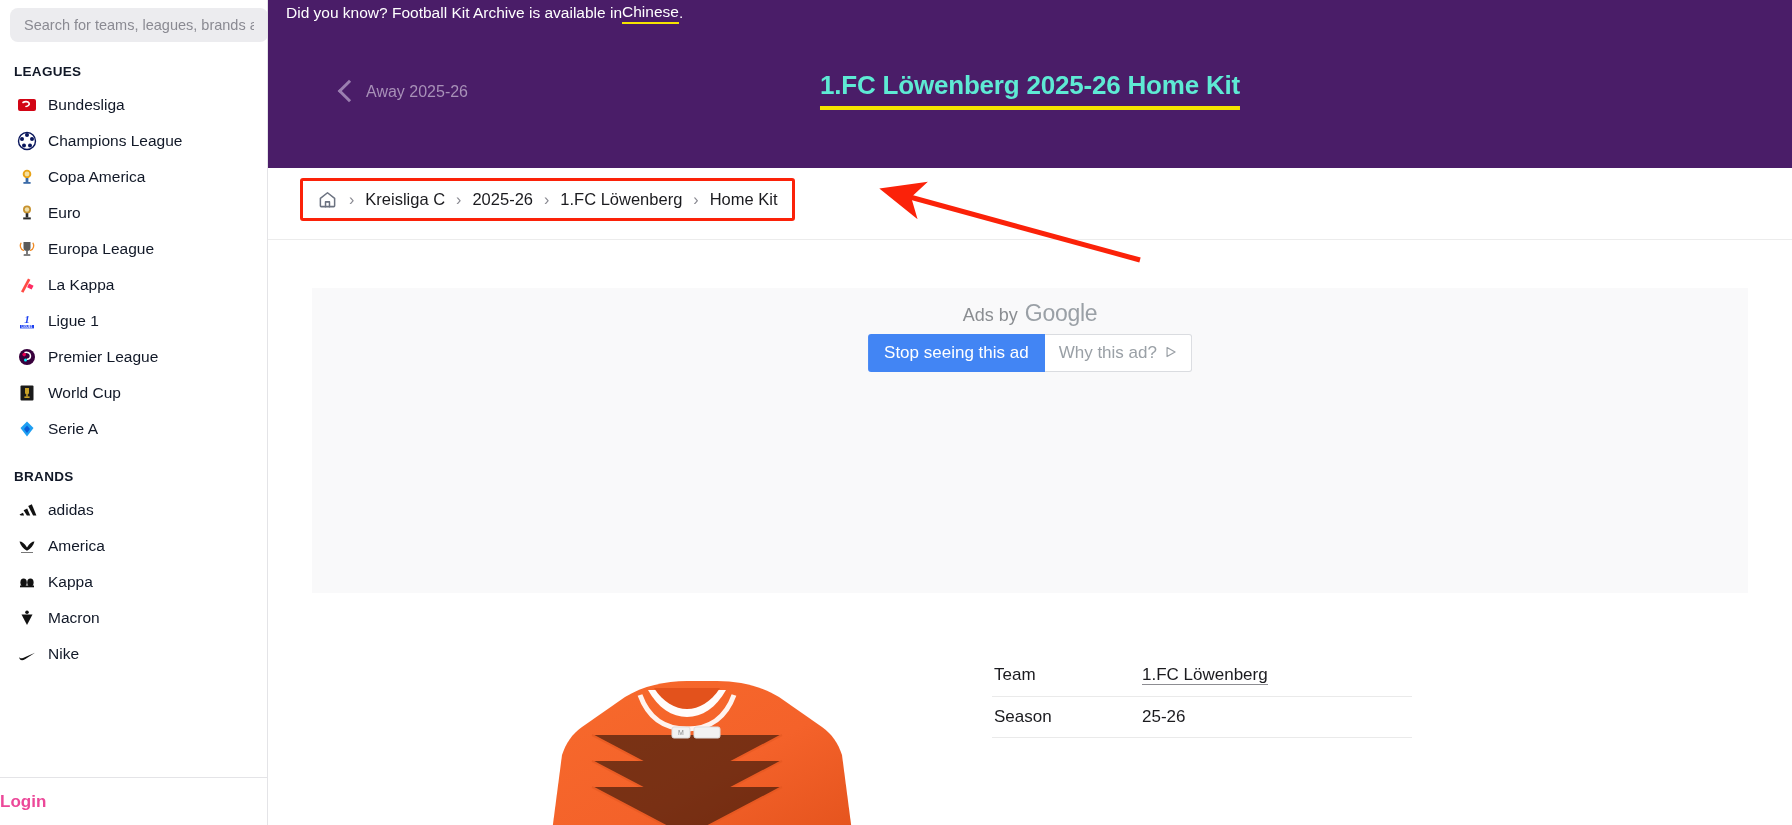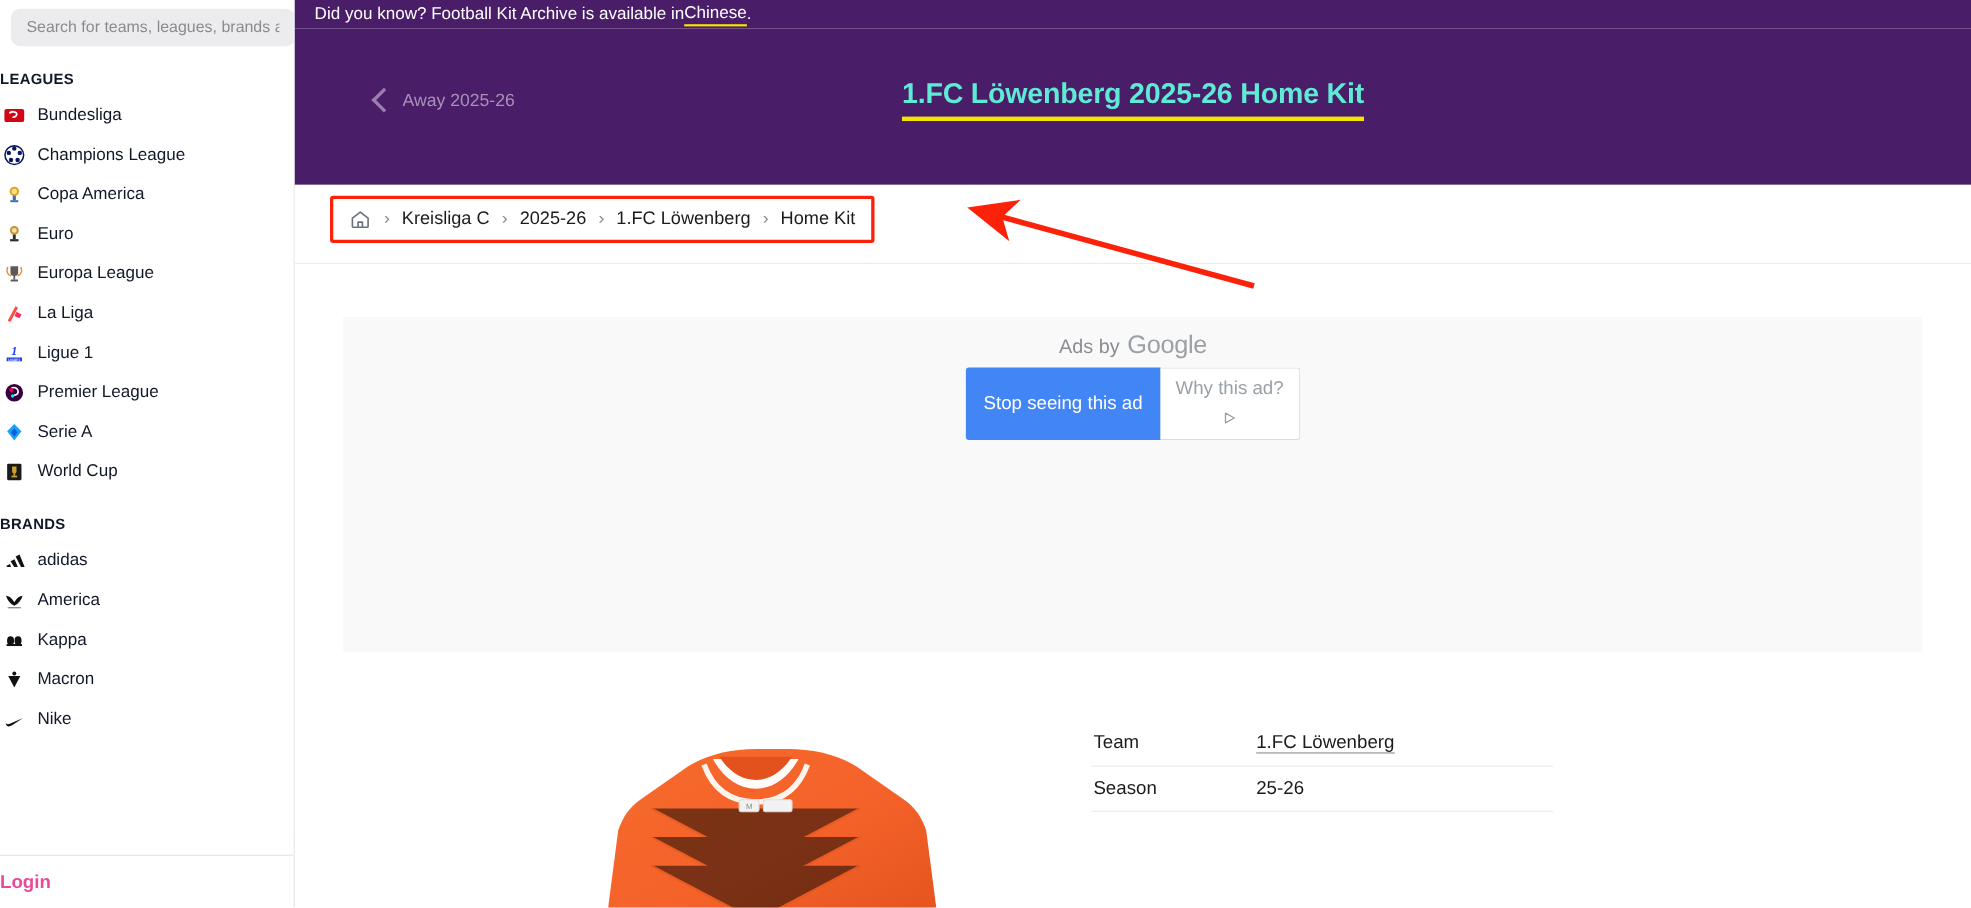--- a/index.html
+++ b/index.html
@@ -177,21 +177,20 @@
     cursor: pointer;
   }
   .btn-why {
     background: #fff; color: #9aa0a6;
     border: 1px solid #dadce0; border-left: none;
     border-radius: 0 3px 3px 0;
     font-size: 17px; padding: 8px 14px;
     font-family: "Liberation Sans", sans-serif;
     display: flex; align-items: center; gap: 8px;
     cursor: pointer;
-    flex-direction: column;
   }
 
   
   .content-row {
     display: flex;
     margin-top: 48px;
     padding: 0 44px;
     position: relative;
     height: 200px;
   }
@@ -213,21 +212,21 @@
 <body>
 
 <div id="root">
 
   <aside class="sidebar">
 
     <div class="search-wrap">
       <input class="search-input" type="text" placeholder="Search for teams, leagues, brands and more..." style="">
     </div>
 
-    <div class="sidebar-inner" style="padding-left:0px;">
+    <div class="sidebar-inner" style="padding-left:14px;">
 
       <div class="section-label" style="padding-left:0px;">LEAGUES</div>
 
       <ul class="nav-list">
 
         <li class="nav-item">
           <span class="nav-icon">
             <svg width="20" height="20" viewBox="0 0 20 20">
                 <rect x="1" y="4" width="18" height="12" rx="2" fill="#d20515"></rect>
                 <path d="M6 7.5c2-1.5 5-1 6 .5s-1 3.5-3 3.5" stroke="#fff" stroke-width="1.6" fill="none" stroke-linecap="round"></path>
@@ -286,21 +285,21 @@
           <span class="nav-label">Europa League</span>
         </li>
 
         <li class="nav-item">
           <span class="nav-icon">
             <svg width="20" height="20" viewBox="0 0 20 20">
                 <path d="M4 16.5 11 3.5l2.4 1.2-7 13z" fill="#ff4b44"></path>
                 <path d="M12 8.5l4.6 2.3-2 3.6-4.5-2.2z" fill="#ff2b63"></path>
               </svg>
           </span>
-          <span class="nav-label">La Liga</span>
+          <span class="nav-label">La Kappa</span>
         </li>
 
         <li class="nav-item">
           <span class="nav-icon">
             <svg width="20" height="20" viewBox="0 0 20 20">
                 <text x="10" y="12" font-family="Liberation Serif, serif" font-size="11" font-style="italic" font-weight="bold" fill="#1b3ff0" text-anchor="middle">1</text>
                 <rect x="3" y="14" width="14" height="3.4" fill="#1b3ff0"></rect>
                 <text x="10" y="16.9" font-family="Liberation Sans, sans-serif" font-size="3" font-weight="bold" fill="#fff" text-anchor="middle">LIGUE1</text>
               </svg>
           </span>
@@ -315,37 +314,37 @@
                 <circle cx="7.2" cy="7.6" r="1.8" fill="#e90052"></circle>
                 <circle cx="8.5" cy="13" r="1.5" fill="#04f5ff"></circle>
               </svg>
           </span>
           <span class="nav-label">Premier League</span>
         </li>
 
         <li class="nav-item">
           <span class="nav-icon">
             <svg width="20" height="20" viewBox="0 0 20 20">
-                <path d="M10 2.5 16.5 9 10 17.5 3.5 9z" fill="#1e9ff2"></path>
-                <path d="M10 6.5 13 10l-3 4-3-4z" fill="#0b5ed7"></path>
-              </svg>
-          </span>
-          <span class="nav-label">Serie A</span>
-        </li>
-
-        <li class="nav-item">
-          <span class="nav-icon">
-            <svg width="20" height="20" viewBox="0 0 20 20">
                 <rect x="3.5" y="2.5" width="13" height="15" rx="1" fill="#1a1a1a"></rect>
                 <path d="M8 5h4v4.5c0 1.3-.9 2.2-2 2.2s-2-.9-2-2.2V5z" fill="#c9a227"></path>
                 <rect x="9.2" y="11.4" width="1.6" height="2.2" fill="#c9a227"></rect>
                 <rect x="7.4" y="13.4" width="5.2" height="1.6" fill="#c9a227"></rect>
               </svg>
           </span>
           <span class="nav-label">World Cup</span>
+        </li>
+
+        <li class="nav-item">
+          <span class="nav-icon">
+            <svg width="20" height="20" viewBox="0 0 20 20">
+                <path d="M10 2.5 16.5 9 10 17.5 3.5 9z" fill="#1e9ff2"></path>
+                <path d="M10 6.5 13 10l-3 4-3-4z" fill="#0b5ed7"></path>
+              </svg>
+          </span>
+          <span class="nav-label">Serie A</span>
         </li>
       </ul>
 
       <div class="section-label">BRANDS</div>
 
       <ul class="nav-list">
         <li class="nav-item">
           <span class="nav-icon">
             <svg width="20" height="20" viewBox="0 0 20 20">
                 <path d="M2.5 14.5 6 12.8l1.1 2.6H3.8z" fill="#111"></path>

